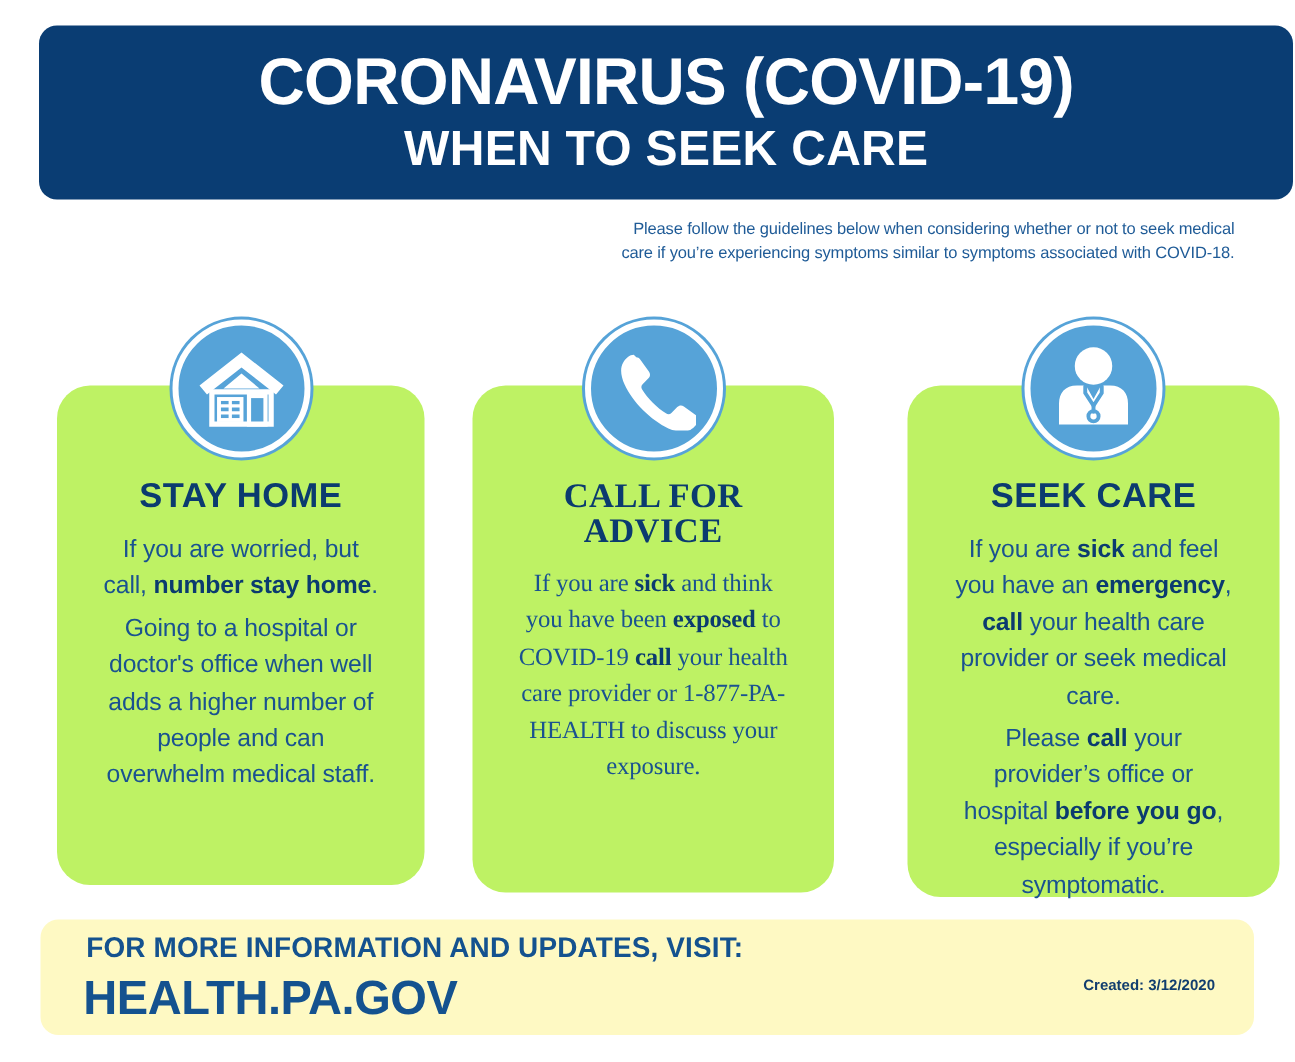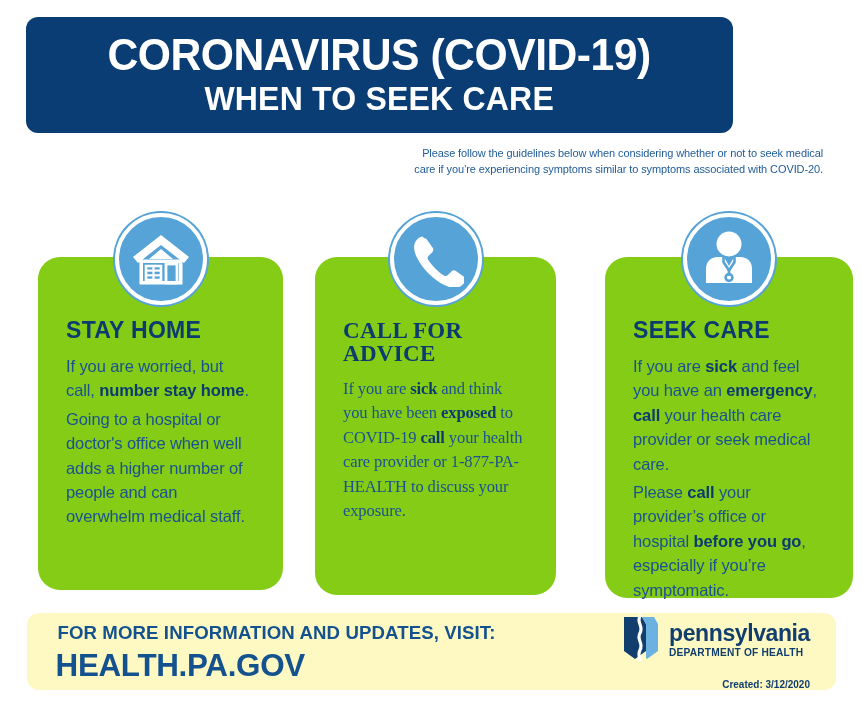--- a/index.html
+++ b/index.html
@@ -14,21 +14,21 @@
     overflow: hidden;
     font-family: "Liberation Sans", sans-serif;
     -webkit-font-smoothing: antialiased;
   }
 
   
   .header-bar {
     position: absolute;
     left: 26px;
     top: 17px;
-    width: 707px;
+    width: 836px;
     height: 116px;
     background: #0A3D73;
     border-radius: 12px;
     display: flex;
     flex-direction: column;
     align-items: center;
     justify-content: center;
     box-sizing: border-box;
   }
   .header-title {
@@ -68,25 +68,25 @@
   
   .cards {
     position: absolute;
     left: 0;
     top: 212px;
     width: 863px;
     height: 390px;
   }
   .card {
     position: absolute;
-    background: #84cc16;
+    background: #bef264;
     border-radius: 22px;
     box-sizing: border-box;
     padding: 0 28px;
-    text-align: left;
+    text-align: center;
   }
   .card-1 { left: 38px;  top: 45px; width: 245px; height: 333px; }
   .card-2 { left: 315px; top: 45px; width: 241px; height: 338px; font-family: Liberation Serif, serif; }
   .card-3 { left: 605px; top: 45px; width: 248px; height: 341px; }
 
   .icon-wrap {
     position: absolute;
     top: -44px;
     left: 50%;
     transform: translateX(-50%);
@@ -194,21 +194,21 @@
 </head>
 <body>
 
 <div class="header-bar">
   <div class="header-title">CORONAVIRUS (COVID-19)</div>
   <div class="header-subtitle">WHEN TO SEEK CARE</div>
 </div>
 
 <div class="intro">
   <div>Please follow the guidelines below when considering whether or not to seek medical</div>
-  <div>care if you’re experiencing symptoms similar to  symptoms associated with COVID-20.</div>
+  <div>care if you’re experiencing symptoms similar to  symptoms associated with COVID-18.</div>
 </div>
 
 <div class="cards">
 
   <div class="card card-1">
     <div class="icon-wrap">
       <div class="icon-circle">
         <svg width="58" height="52" viewBox="0 0 58 52" aria-hidden="true">
           <g fill="#ffffff">
             <polygon points="29,2 57,24 52,30 29,12 6,30 1,24"></polygon>
@@ -269,28 +269,15 @@
   </div>
 
 </div>
 
 <div class="footer-bar">
   <div class="footer-left">
     <div class="footer-cta">FOR MORE INFORMATION AND UPDATES, VISIT:</div><br>
     <div class="footer-url">HEALTH.PA.GOV</div>
   </div>
   <div class="footer-right">
-    <div class="logo-row">
-      <span>
-        <svg width="46" height="50" viewBox="0 0 46 50" aria-hidden="true">
-          <path d="M8 4 L26 4 L30 11 L30 38 L19 46 L8 38 Z" fill="#123E6E"></path>
-          <path d="M26 4 L38 4 L42 11 L42 38 L31 46 L30 45 L30 11 Z" fill="#6BB2E2"></path>
-          <path d="M24 3 C20 10 28 13 24 20 C20 27 28 30 24 37 C21.5 41.5 24 45 24 47" fill="none" stroke="#ffffff" stroke-width="3.2" stroke-linecap="round"></path>
-        </svg>
-      </span>
-      <span class="logo-text">
-        <span class="logo-name">pennsylvania</span>
-        <span class="logo-dept">DEPARTMENT OF HEALTH</span>
-      </span>
-    </div>
     <div class="logo-created">Created: 3/12/2020</div>
   </div>
 </div>
 
 </body></html>

